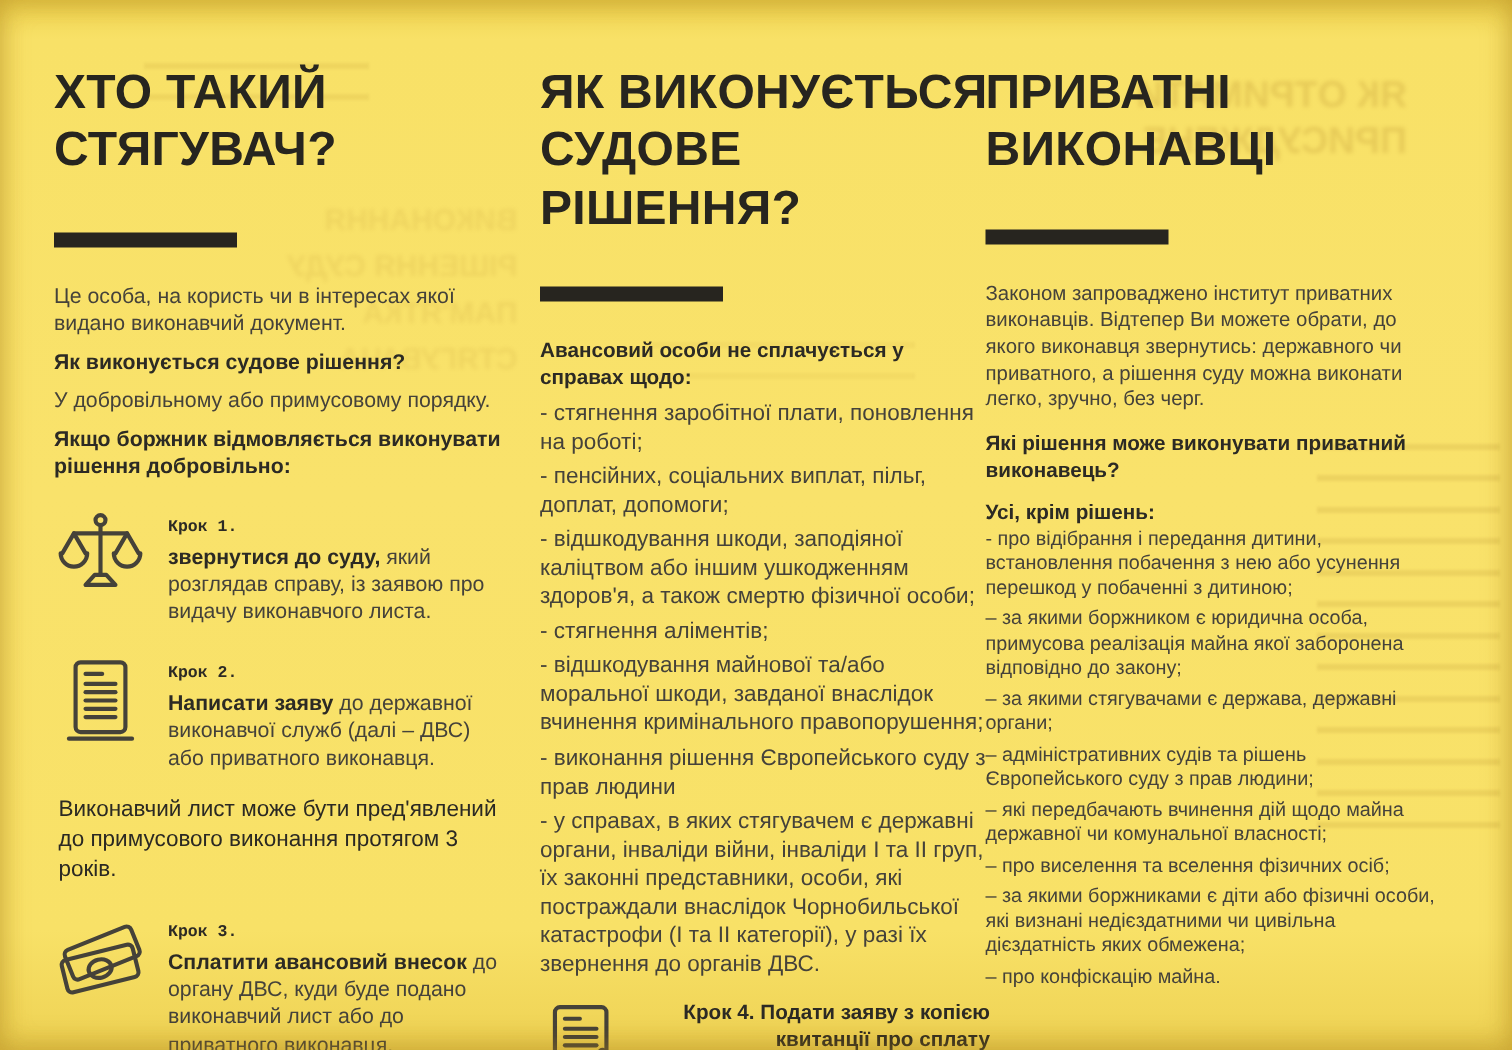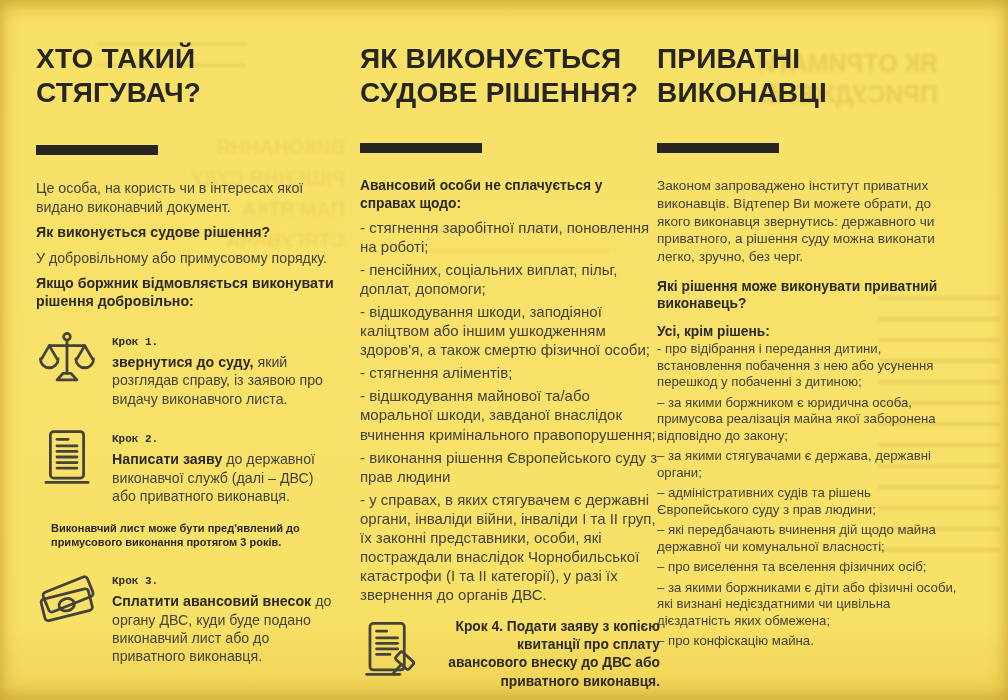--- a/index.html
+++ b/index.html
@@ -15,38 +15,38 @@
   .page::after{
     content:"";position:absolute;inset:0;pointer-events:none;
     box-shadow:inset 0 5px 14px rgba(173,128,25,.28), inset 0 -7px 16px rgba(160,116,18,.24),
                inset 6px 0 18px rgba(190,150,45,.12), inset -6px 0 18px rgba(190,150,45,.14);
   }
   .col{position:absolute;top:0;color:#45423a;}
   #col1{left:36px;width:300px;}
   #col2{left:360px;width:300px;}
   #col3{left:657px;width:300px;}
   .title{
-    margin:42px 0 0;font-size:28px;line-height:1.2;font-weight:800;
+    margin:42px 0 0;font-size:32px;line-height:1.2;font-weight:800;
     color:#27251f;white-space:pre-line;letter-spacing:.2px;
   }
   .bar{width:122px;height:10px;background:#27251f;margin-top:36px;}
   #col2 .bar,#col3 .bar{margin-top:34px;}
 
   .paras{margin-top:24px;}
   .li{font-size:15px;line-height:1.27;margin:0 0 5px;color:#45423a;}
   .li.b{font-weight:700;color:#2c2a24;}
   #col1 .li{font-size:14.2px;line-height:1.3;margin-bottom:7px;}
 
   .step{display:flex;gap:14px;align-items:flex-start;margin-top:17px;}
   .icon{width:62px;height:62px;flex:none;margin-top:1px;}
   .icon *{stroke:#454239;stroke-width:2.5;fill:none;stroke-linecap:round;stroke-linejoin:round;}
   .step-label{font-weight:700;font-size:11px;margin:8px 0 5px;color:#2c2a24;font-family:Liberation Mono, monospace;}
   .step-text{font-size:14.2px;line-height:1.3;margin:0;}
   .step-text b{color:#2c2a24;}
-  .note{font-weight:700;font-size:11px;line-height:1.34;color:#2b2923;margin:15px 15px 0;}
+  .note{font-weight:400;font-size:15px;line-height:1.34;color:#2b2923;margin:15px 3px 0;}
 
   #col2 .lead-bold{font-weight:700;font-size:13.8px;line-height:1.3;color:#2c2a24;margin:24px 0 5px;}
   #col2 .list .li{margin-bottom:4px;}
   #col2 .step{margin-top:14px;text-align:right;}
   #col2 .step-text{font-weight:700;font-size:13.8px;color:#2c2a24;line-height:1.32;}
   .link-label{font-size:13.8px;margin:28px 0 0;color:#45423a;}
   .link-url{font-size:14.4px;font-weight:700;letter-spacing:.2px;margin:2px 0 0;color:#2b2923;}
 
   #col3 .intro{font-size:13.6px;line-height:1.3;margin:24px 0 0;}
   #col3 .q{font-weight:700;font-size:13.8px;line-height:1.3;color:#2c2a24;margin:12px 0 0;}

